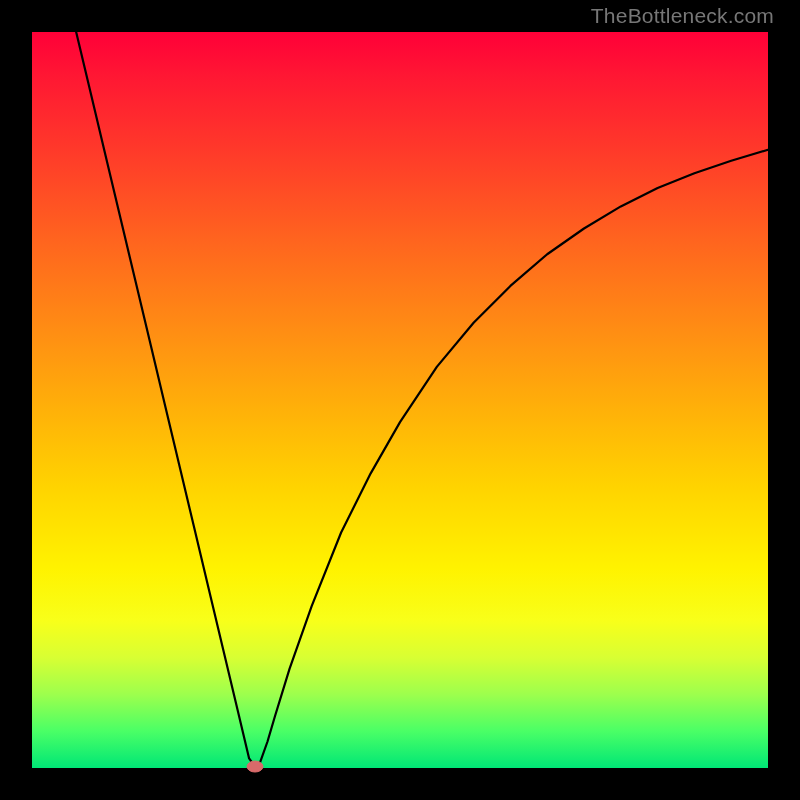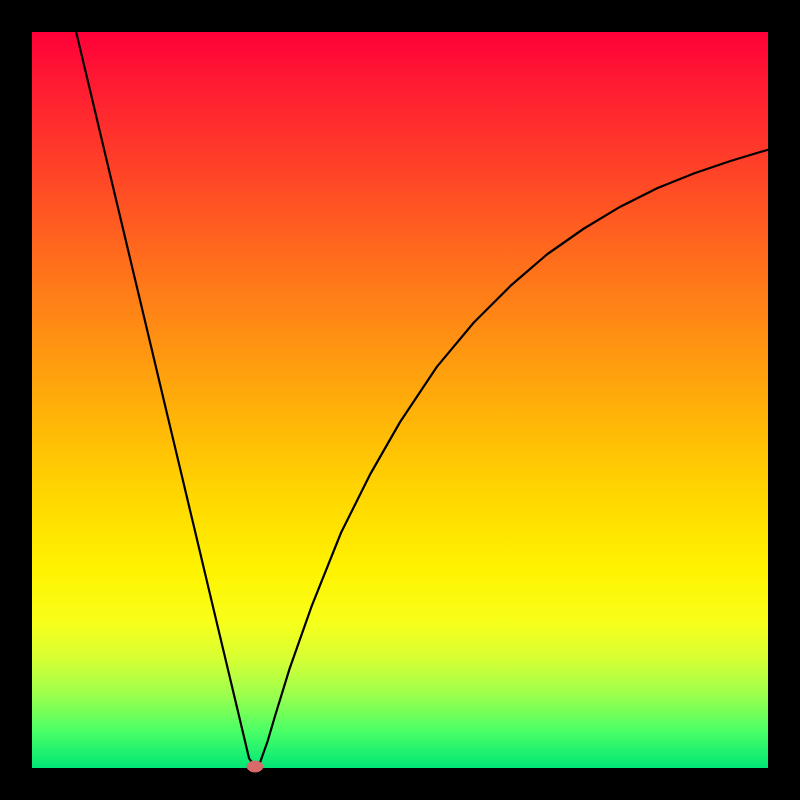--- a/index.html
+++ b/index.html
@@ -60,20 +60,21 @@
   }
   .marker {
     fill: #d86a6a;
     stroke: #d86a6a;
   }
 </style>
 </head>
 <body>
 
 <div class="frame">
+  <div class="watermark">TheBottleneck.com</div>
 
   <div class="plot-area">
     <svg viewBox="0 0 736 736">
       <path id="curve-path" fill="none" stroke="#000" stroke-width="2.2" stroke-linejoin="round" stroke-linecap="round" d="M44.16 0.00 L58.88 61.82 L73.60 123.65 L88.32 185.47 L103.04 247.30 L117.76 309.12 L132.48 370.94 L147.20 432.77 L161.92 494.59 L176.64 556.42 L191.36 618.24 L206.08 680.06 L217.12 726.43 L223.01 734.53 L228.16 730.11 L235.52 709.50 L242.88 684.48 L257.60 636.64 L279.68 574.08 L309.12 500.48 L338.56 441.60 L368.00 390.08 L404.80 334.88 L441.60 290.72 L478.40 253.92 L515.20 222.27 L552.00 196.51 L588.80 174.43 L625.60 156.03 L662.40 141.31 L699.20 128.80 L736.00 117.76"></path>
       <ellipse id="min-marker" class="marker" rx="8" ry="5.5" cx="223.01" cy="734.53"></ellipse>
     </svg>
   </div>
 </div>
 
 </body></html>

